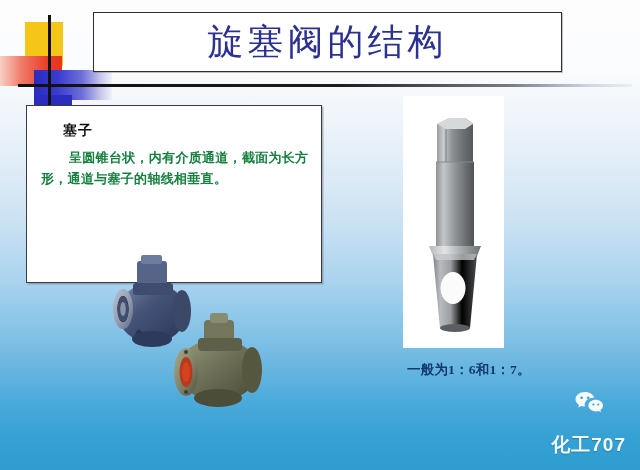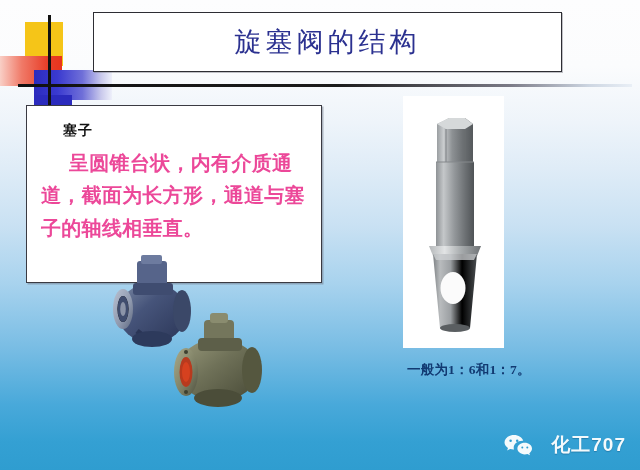--- a/index.html
+++ b/index.html
@@ -49,38 +49,38 @@
   }
 
   
   .title-box{
     position:absolute;left:93px;top:12px;width:467px;height:58px;
     background:#ffffff;border:1.5px solid #2d2d33;
     box-shadow:1px 1px 0 rgba(120,120,130,.45);
     display:flex;align-items:center;justify-content:center;
   }
   .title-text{
-    color:#2b3190;font-size:27px;letter-spacing:4px;font-weight:400;
+    color:#2b3190;font-size:36px;letter-spacing:4px;font-weight:400;
     font-family:Liberation Sans, sans-serif;
     white-space:nowrap;
   }
 
   
   .text-box{
     position:absolute;left:26px;top:105px;width:296px;height:178px;
     background:#ffffff;border:1.4px solid #3a3a42;
     box-shadow:1.5px 1.5px 0 rgba(110,120,135,.5);
     box-sizing:border-box;padding:14px 12px 10px 14px;
   }
   .tb-head{
     font-size:14px;font-weight:bold;color:#111;margin:2px 0 7px 22px;
     letter-spacing:1px;
   }
   .tb-body{
-    font-size:20px;color:#ec4899;line-height:1.62;letter-spacing:.3px;
+    font-size:13px;color:#15803d;line-height:1.62;letter-spacing:.3px;
     font-weight:bold;
   }
   .tb-body .indent{display:inline-block;width:28px;}
 
   
   .plug-panel{
     position:absolute;left:403px;top:96px;width:101px;height:252px;
     background:#ffffff;
   }
   .plug-svg{display:block;width:101px;height:252px;}
@@ -94,20 +94,21 @@
 
   
   .valve-a{position:absolute;left:97px;top:253px;width:110px;height:106px;}
   .valve-b{position:absolute;left:158px;top:310px;width:116px;height:105px;}
 
   
   .watermark{
     position:absolute;right:14px;bottom:12px;
     display:flex;align-items:center;gap:18px;
     opacity:.95;
+    flex-direction:column;
   }
   .wm-text{
     color:#ffffff;font-size:19px;font-weight:bold;letter-spacing:1px;
     font-family:"Liberation Sans","DejaVu Sans",sans-serif;
     text-shadow:0 1px 1px rgba(0,60,100,.35);
   }
   .wm-icon{width:30px;height:24px;display:block;}
 </style>
 </head>
 <body>

